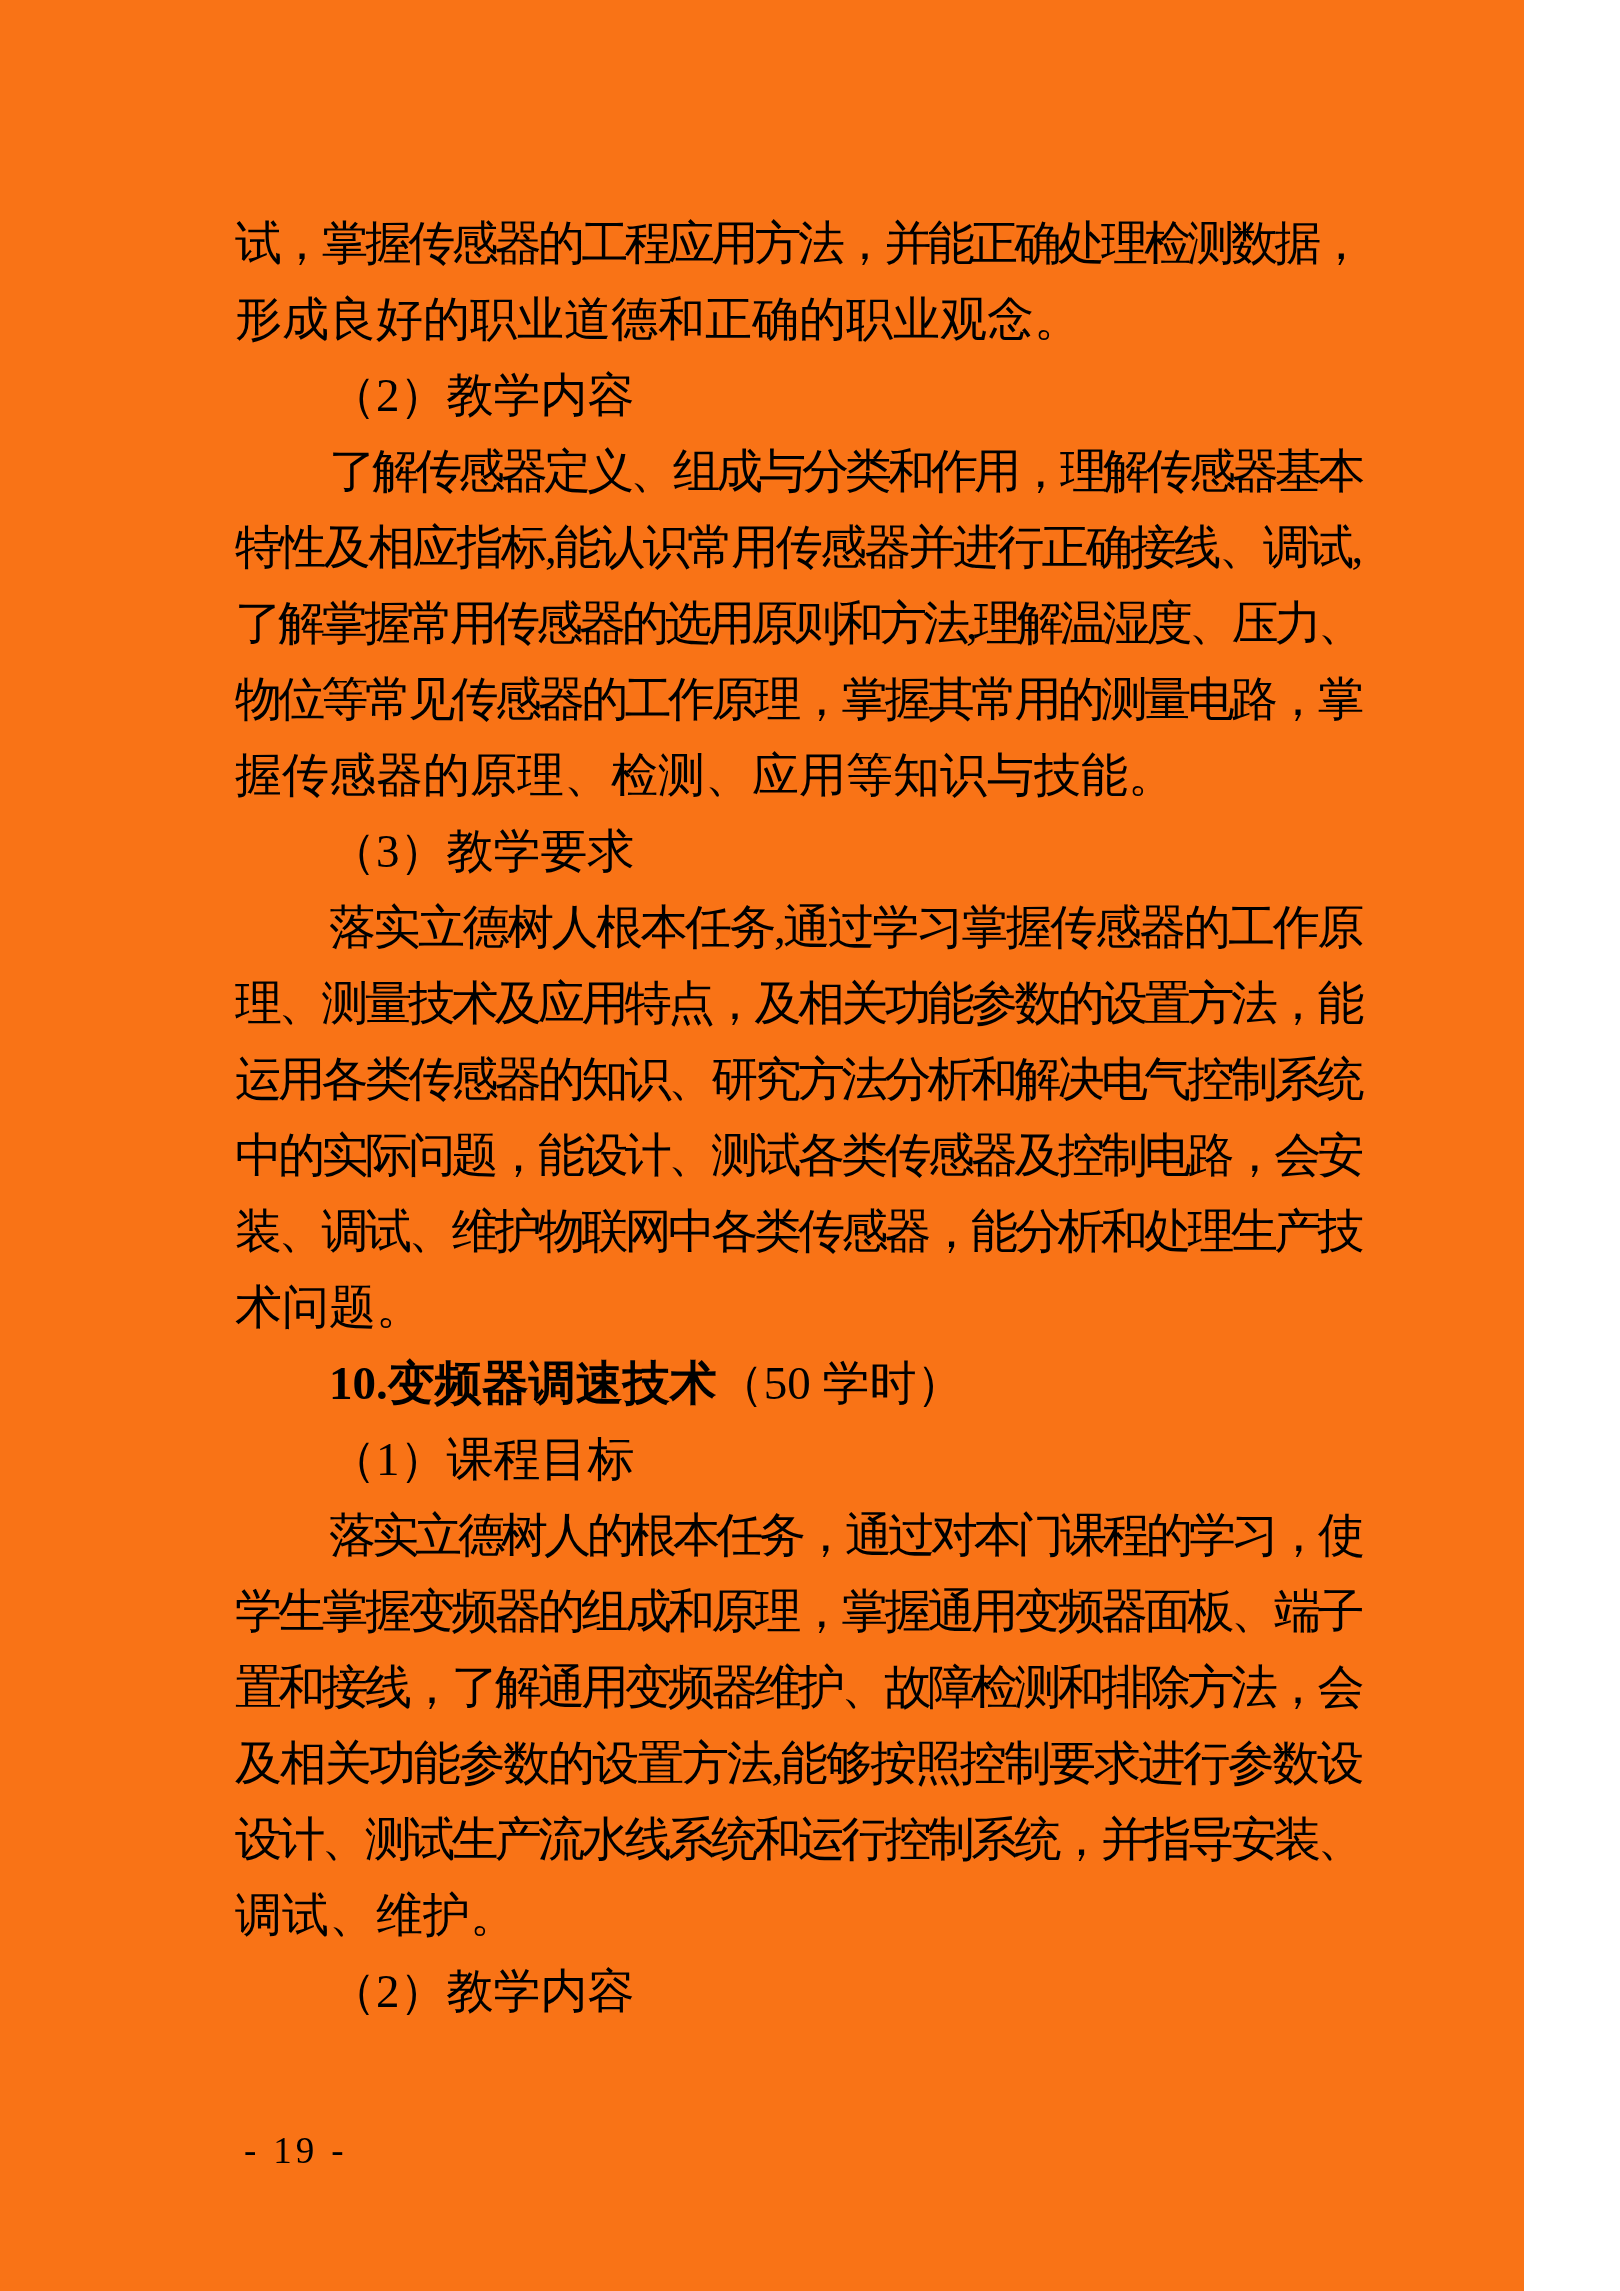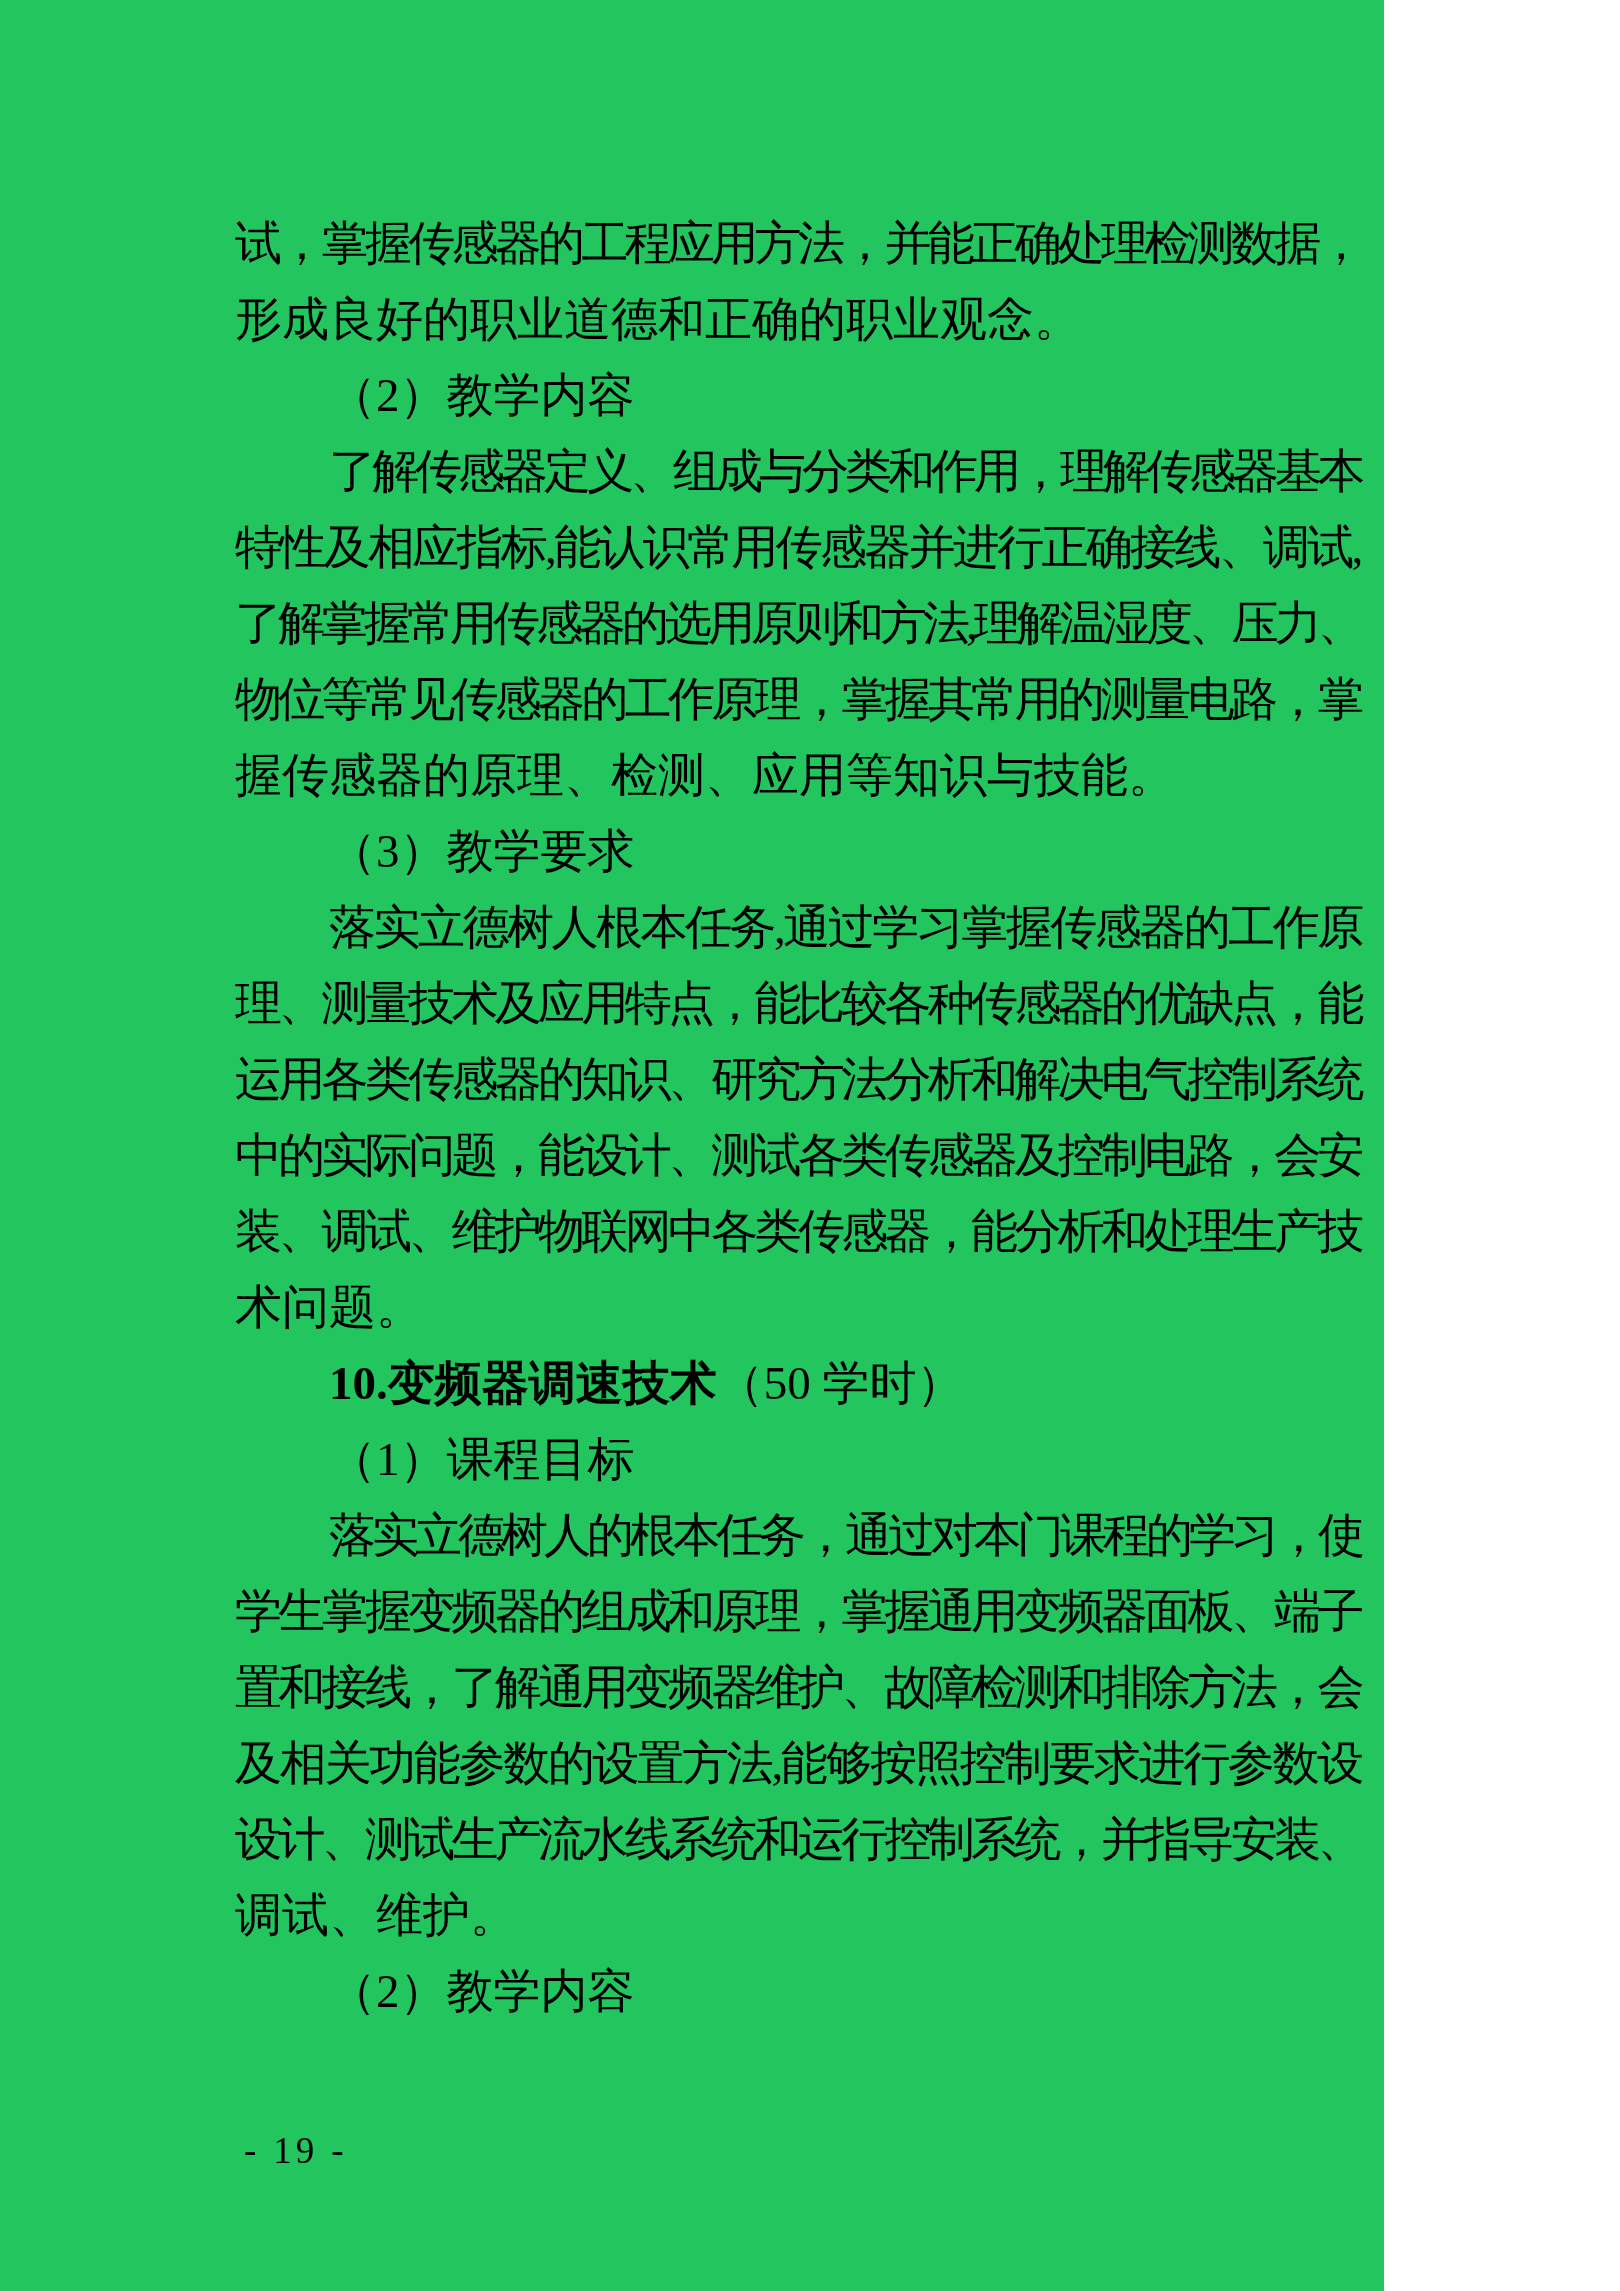--- a/index.html
+++ b/index.html
@@ -11,23 +11,23 @@
     height: 2292px;
     background: #ffffff;
     position: relative;
     font-family: "Liberation Serif", "DejaVu Serif", serif;
     color: #000000;
     overflow: hidden;
   }
   .page {
     position: absolute;
     left: 0; top: 0;
-    width: 1384px;
+    width: 1524px;
     height: 2292px;
-    background: #22c55e;
+    background: #f97316;
   }
   .text-block {
     position: absolute;
     left: 235px;
     top: 205px;
     width: 1127px;
   }
   .line {
     height: 76px;
     line-height: 76px;
@@ -55,21 +55,21 @@
       <div class="line"><span class="line-text" style="letter-spacing: -3.7px;">试，掌握传感器的工程应用方法，并能正确处理检测数据，</span></div>
       <div class="line"><span class="line-text">形成良好的职业道德和正确的职业观念。</span></div>
       <div class="line" style="padding-left: 94px;"><span class="line-text">（2）教学内容</span></div>
       <div class="line" style="padding-left: 94px;"><span class="line-text" style="letter-spacing: -4px;">了解传感器定义、组成与分类和作用，理解传感器基本</span></div>
       <div class="line"><span class="line-text" style="letter-spacing: -2.7px;">特性及相应指标,能认识常用传感器并进行正确接线、调试,</span></div>
       <div class="line"><span class="line-text" style="letter-spacing: -4px;">了解掌握常用传感器的选用原则和方法,理解温湿度、压力、</span></div>
       <div class="line"><span class="line-text" style="letter-spacing: -3.7px;">物位等常见传感器的工作原理，掌握其常用的测量电路，掌</span></div>
       <div class="line"><span class="line-text">握传感器的原理、检测、应用等知识与技能。</span></div>
       <div class="line" style="padding-left: 94px;"><span class="line-text">（3）教学要求</span></div>
       <div class="line" style="padding-left: 94px;"><span class="line-text" style="letter-spacing: -2.5px;">落实立德树人根本任务,通过学习掌握传感器的工作原</span></div>
-      <div class="line"><span class="line-text" style="letter-spacing: -3.7px;">理、测量技术及应用特点，能比较各种传感器的优缺点，能</span></div>
+      <div class="line"><span class="line-text" style="letter-spacing: -3.7px;">理、测量技术及应用特点，及相关功能参数的设置方法，能</span></div>
       <div class="line"><span class="line-text" style="letter-spacing: -3.7px;">运用各类传感器的知识、研究方法分析和解决电气控制系统</span></div>
       <div class="line"><span class="line-text" style="letter-spacing: -3.7px;">中的实际问题，能设计、测试各类传感器及控制电路，会安</span></div>
       <div class="line"><span class="line-text" style="letter-spacing: -3.7px;">装、调试、维护物联网中各类传感器，能分析和处理生产技</span></div>
       <div class="line"><span class="line-text">术问题。</span></div>
       <div class="line" style="padding-left: 94px;"><span class="line-text"><span class="bold">10.变频器调速技术</span><span>（50 学时）</span></span></div>
       <div class="line" style="padding-left: 94px;"><span class="line-text">（1）课程目标</span></div>
       <div class="line" style="padding-left: 94px;"><span class="line-text" style="letter-spacing: -4px;">落实立德树人的根本任务，通过对本门课程的学习，使</span></div>
       <div class="line"><span class="line-text" style="letter-spacing: -3.7px;">学生掌握变频器的组成和原理，掌握通用变频器面板、端子</span></div>
       <div class="line"><span class="line-text" style="letter-spacing: -3.7px;">置和接线，了解通用变频器维护、故障检测和排除方法，会</span></div>
       <div class="line"><span class="line-text" style="letter-spacing: -2.3px;">及相关功能参数的设置方法,能够按照控制要求进行参数设</span></div>

